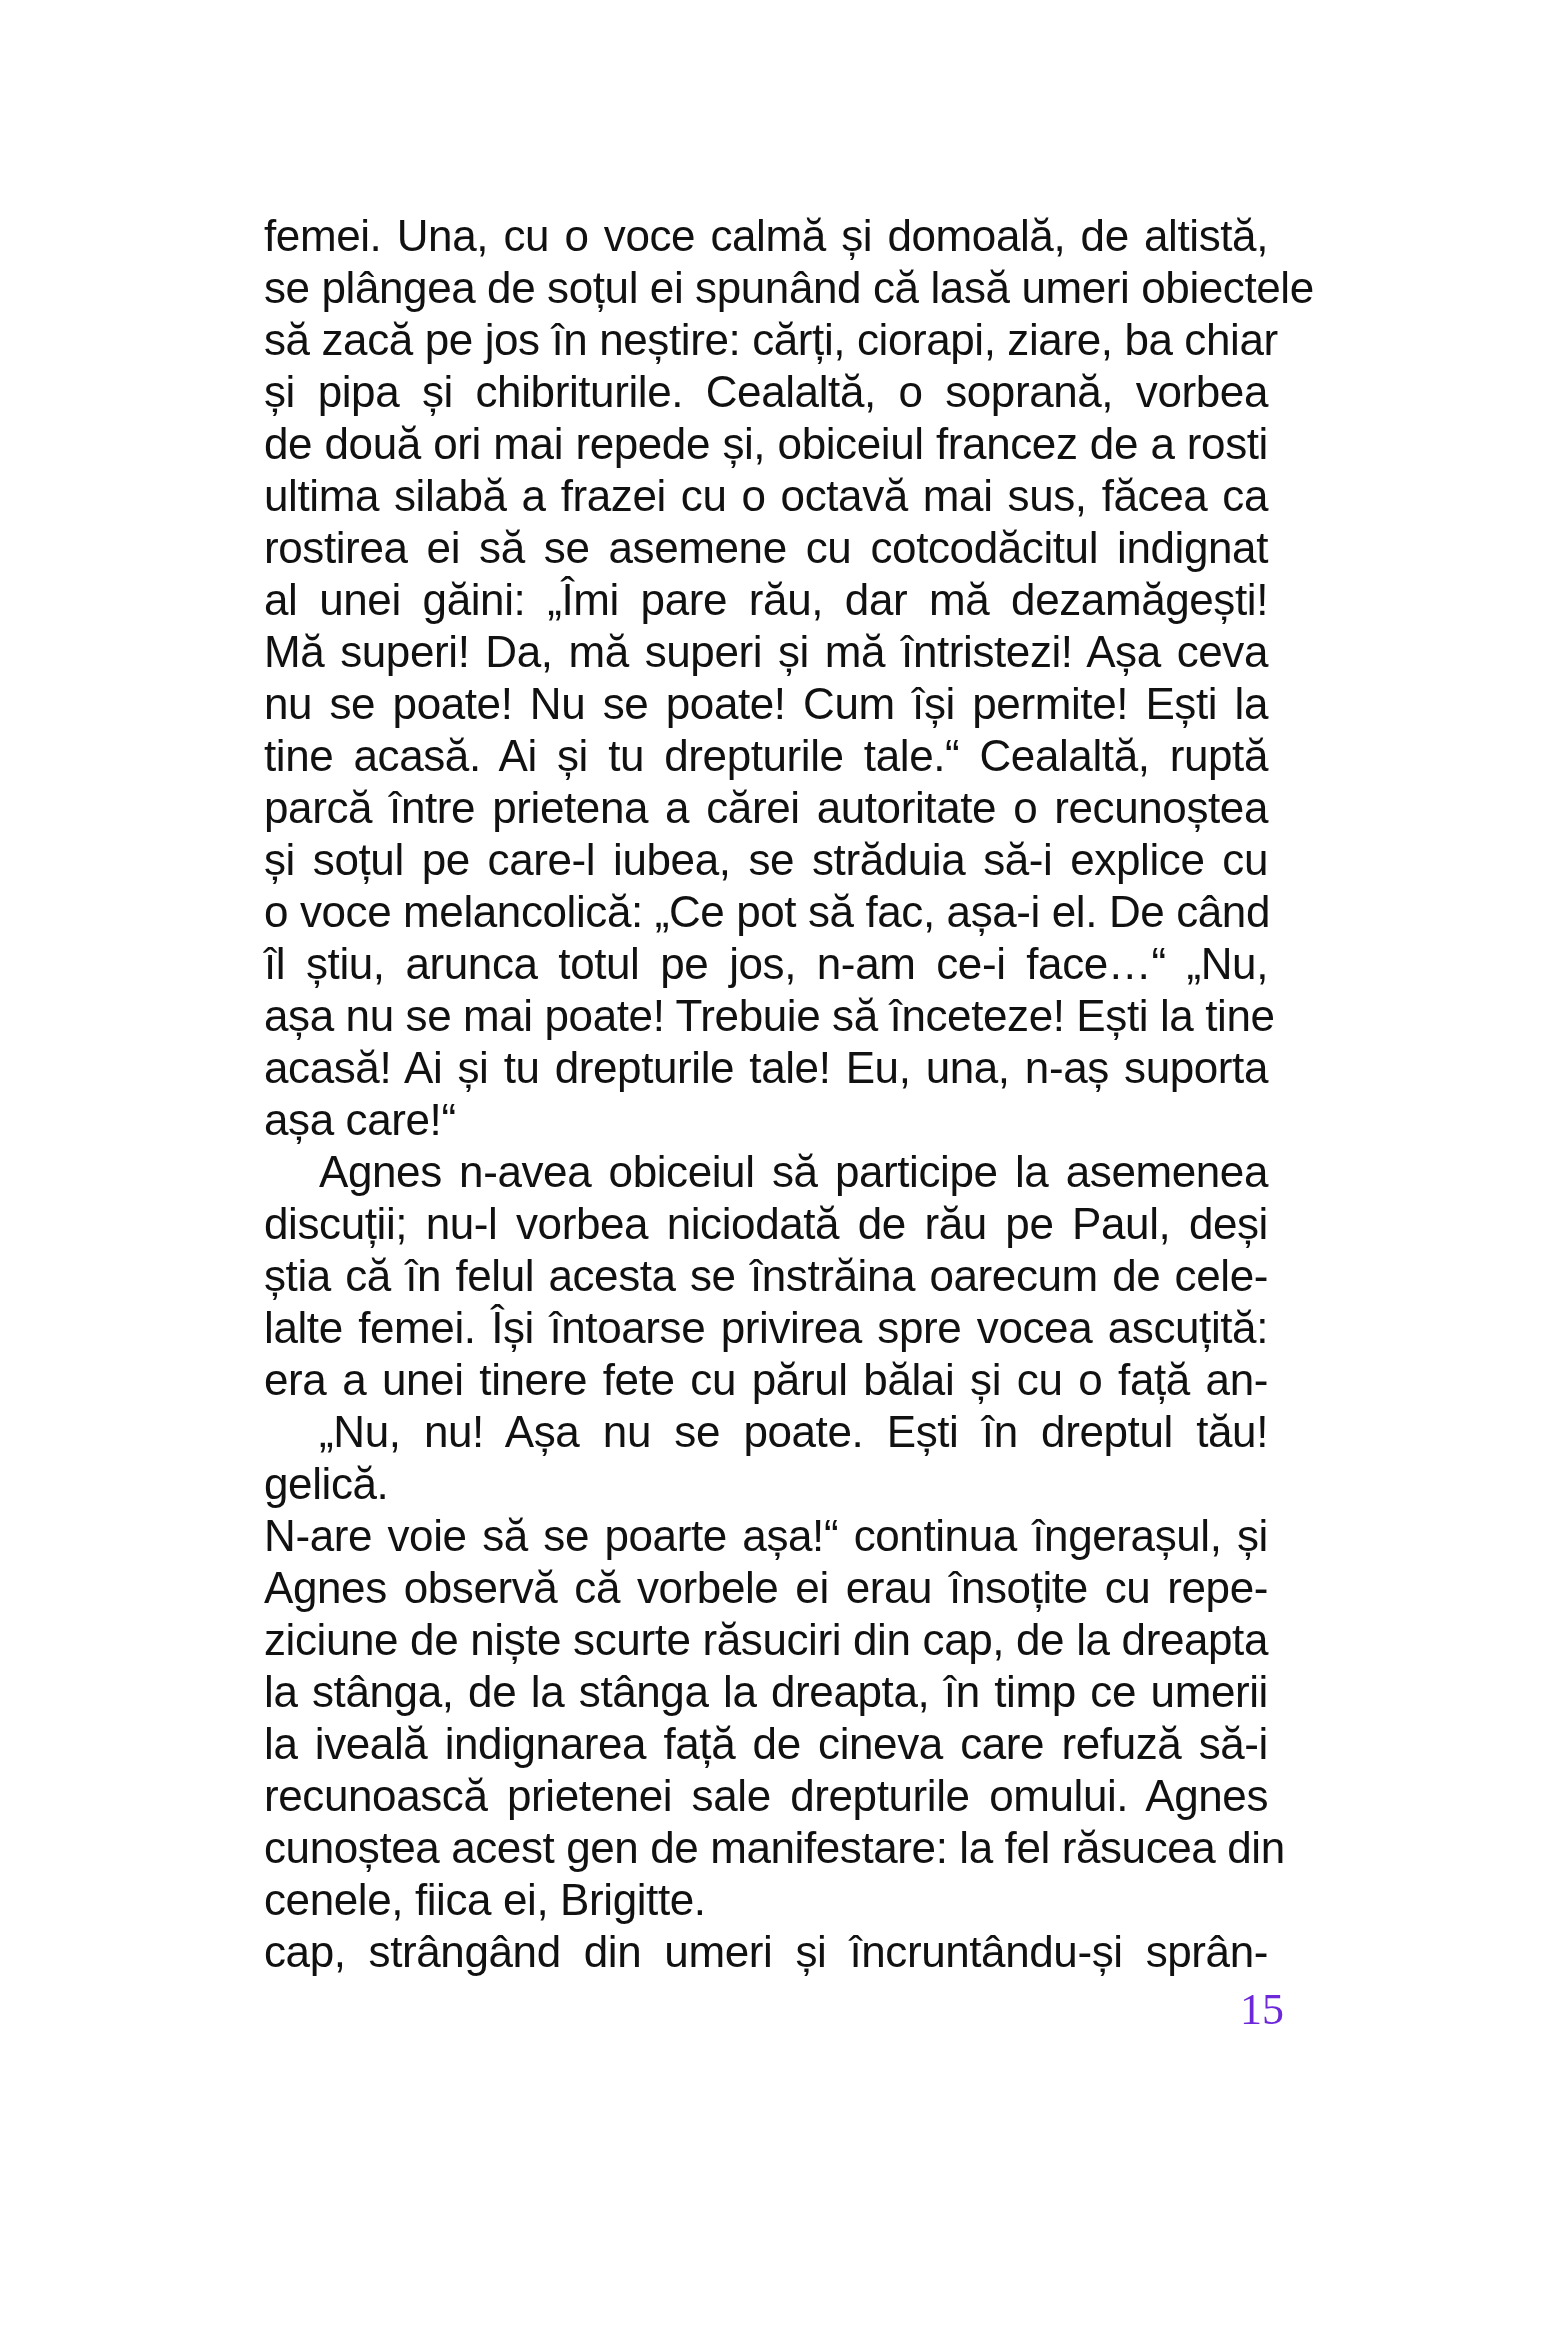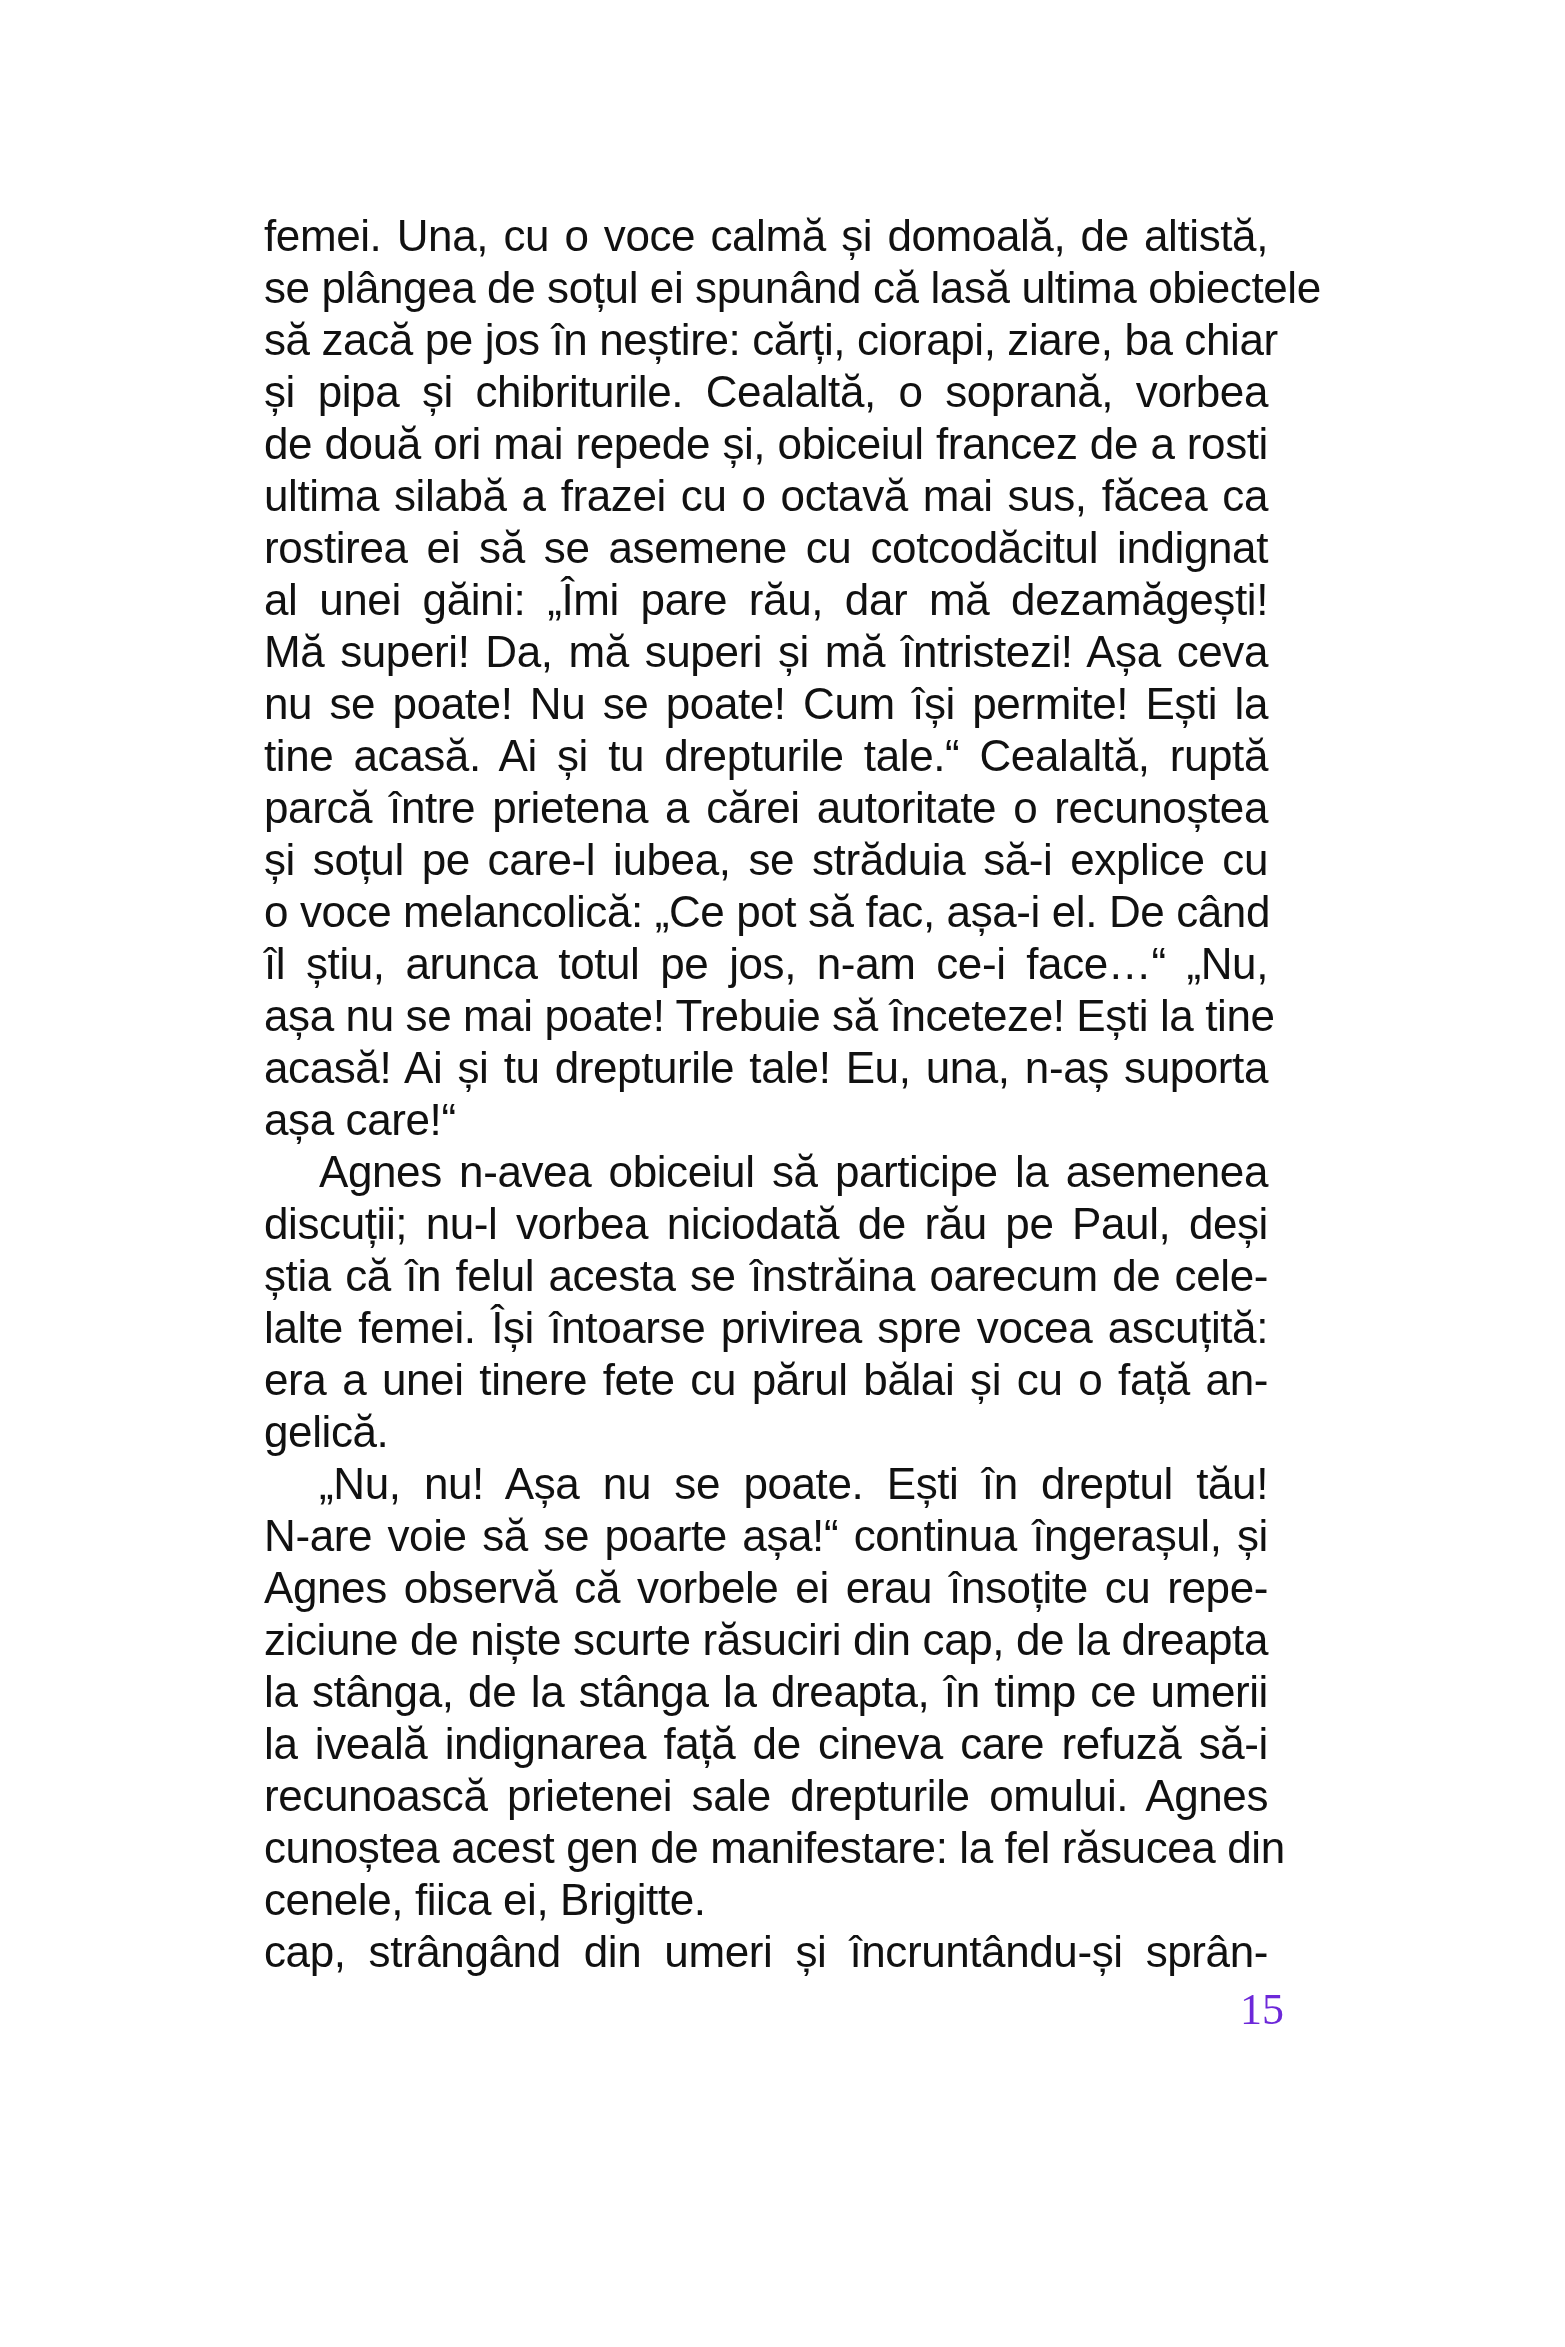--- a/index.html
+++ b/index.html
@@ -24,21 +24,21 @@
     font-family: "Liberation Serif", "DejaVu Serif", serif;
     font-size: 44px; line-height: 51px; color: #6d28d9;
   }
 </style>
 </head>
 <body>
 
 <div class="page">
   <div class="text-block" id="text-block">
       <span class="line">femei. Una, cu o voce calmă și domoală, de altistă,</span>
-      <span class="line">se plângea de soțul ei spunând că lasă ultima obiectele</span>
+      <span class="line">se plângea de soțul ei spunând că lasă umeri obiectele</span>
       <span class="line">să zacă pe jos în neștire: cărți, ciorapi, ziare, ba chiar</span>
       <span class="line">și pipa și chibriturile. Cealaltă, o soprană, vorbea</span>
       <span class="line">de două ori mai repede și, obiceiul francez de a rosti</span>
       <span class="line">ultima silabă a frazei cu o octavă mai sus, făcea ca</span>
       <span class="line">rostirea ei să se asemene cu cotcodăcitul indignat</span>
       <span class="line">al unei găini: „Îmi pare rău, dar mă dezamăgești!</span>
       <span class="line">Mă superi! Da, mă superi și mă întristezi! Așa ceva</span>
       <span class="line">nu se poate! Nu se poate! Cum își permite! Ești la</span>
       <span class="line">tine acasă. Ai și tu drepturile tale.“ Cealaltă, ruptă</span>
       <span class="line">parcă între prietena a cărei autoritate o recunoștea</span>
@@ -46,22 +46,22 @@
       <span class="line">o voce melancolică: „Ce pot să fac, așa-i el. De când</span>
       <span class="line">îl știu, arunca totul pe jos, n-am ce-i face…“ „Nu,</span>
       <span class="line">așa nu se mai poate! Trebuie să înceteze! Ești la tine</span>
       <span class="line">acasă! Ai și tu drepturile tale! Eu, una, n-aș suporta</span>
       <span class="line last">așa care!“</span>
       <span class="line indent">Agnes n-avea obiceiul să participe la asemenea</span>
       <span class="line">discuții; nu-l vorbea niciodată de rău pe Paul, deși</span>
       <span class="line">știa că în felul acesta se înstrăina oarecum de cele-</span>
       <span class="line">lalte femei. Își întoarse privirea spre vocea ascuțită:</span>
       <span class="line">era a unei tinere fete cu părul bălai și cu o față an-</span>
+      <span class="line indent">„Nu, nu! Așa nu se poate. Ești în dreptul tău!</span>
       <span class="line last">gelică.</span>
-      <span class="line indent">„Nu, nu! Așa nu se poate. Ești în dreptul tău!</span>
       <span class="line">N-are voie să se poarte așa!“ continua îngerașul, și</span>
       <span class="line">Agnes observă că vorbele ei erau însoțite cu repe-</span>
       <span class="line">ziciune de niște scurte răsuciri din cap, de la dreapta</span>
       <span class="line">la stânga, de la stânga la dreapta, în timp ce umerii</span>
       <span class="line">la iveală indignarea față de cineva care refuză să-i</span>
       <span class="line">recunoască prietenei sale drepturile omului. Agnes</span>
       <span class="line">cunoștea acest gen de manifestare: la fel răsucea din</span>
       <span class="line last">cenele, fiica ei, Brigitte.</span>
       <span class="line">cap, strângând din umeri și încruntându-și sprân-</span>
     </div>

